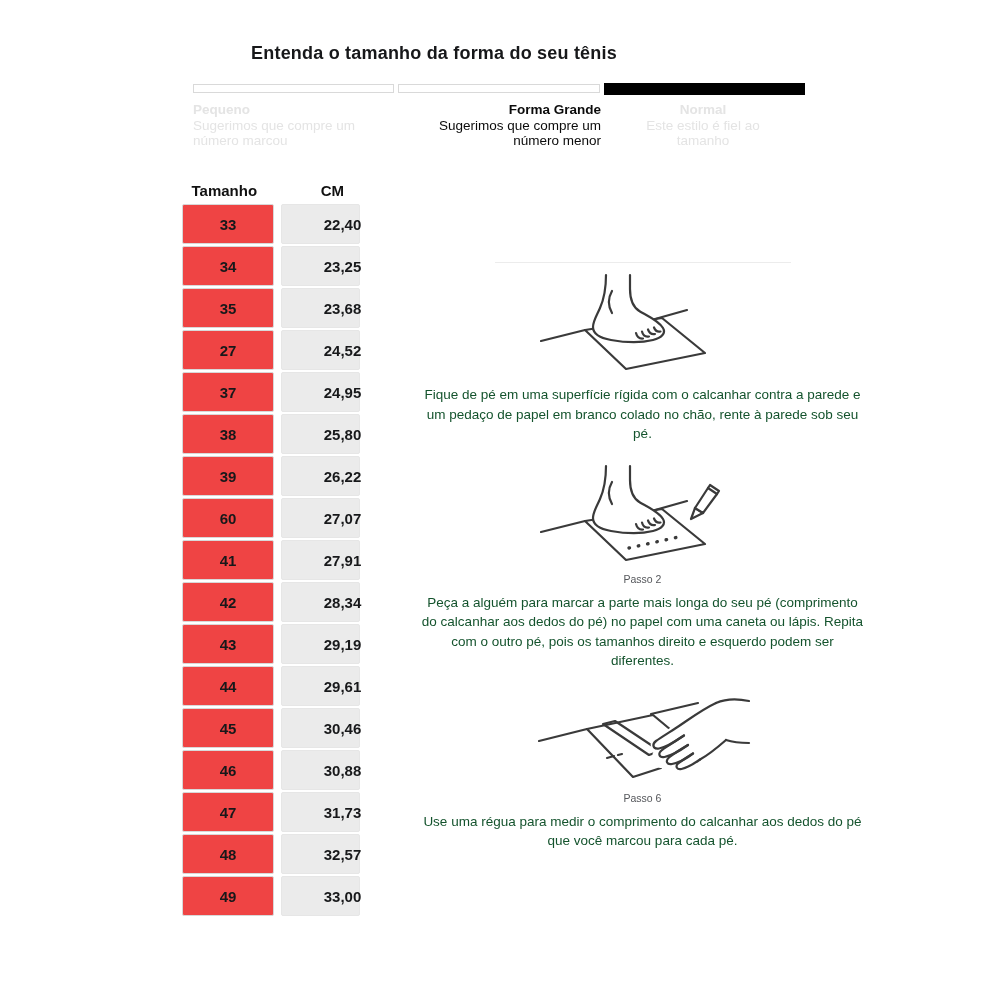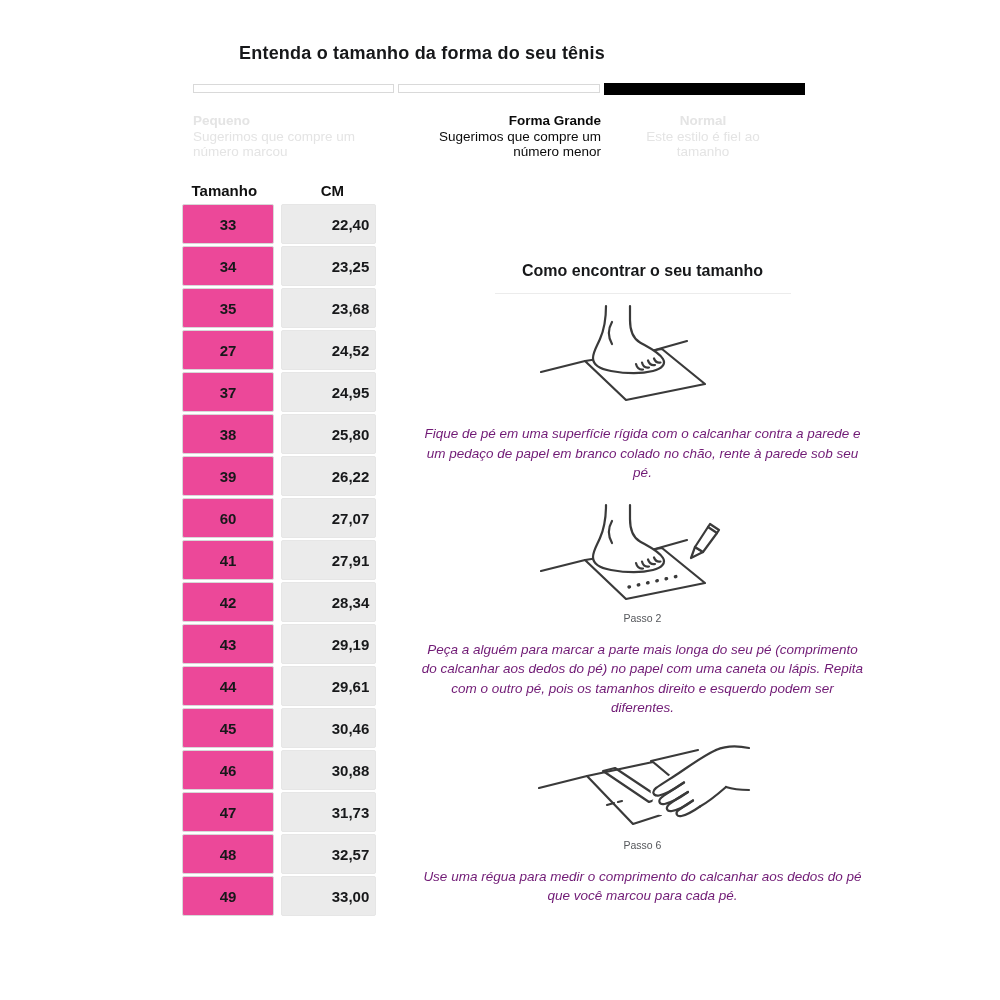--- a/index.html
+++ b/index.html
@@ -1,57 +1,57 @@
 <!DOCTYPE html>
 <html><head>
 <meta charset="utf-8">
 <style>
   html,body { margin:0; padding:0; background:#ffffff; }
   body { width:1000px; height:1000px; font-family:"Liberation Sans", sans-serif; color:#111; }
   .page { position:relative; width:1000px; height:1000px; overflow:hidden; background:#fff; }
 
   .title { position:absolute; top:43px; left:0; width:844px; text-align:center;
-           font-size:18px; font-weight:bold; color:#17181a; letter-spacing:.2px; }
+           font-size:18px; font-weight:bold; color:#17181a; letter-spacing:.2px;padding-left:12px; }
 
   
   .fit-bar { position:absolute; left:193px; top:84px; width:612px; display:flex; gap:4px; align-items:flex-start; }
   .fit-seg { flex:1; height:9px; background:#fff; border:1px solid #d9d9d9; box-sizing:border-box; }
   .fit-seg.active { background:#000; border-color:#000; height:12px; margin-top:-1px; }
 
-  .fit-labels { position:absolute; left:193px; top:113px; width:612px; display:flex; }
+  .fit-labels { position:absolute; left:193px; top:102px; width:612px; display:flex; }
   .fit-col { flex:1; font-size:13.5px; line-height:15.5px; }
   .fit-col .lbl { font-weight:bold; display:block; }
   .fit-col .desc { display:block; }
   .fit-col.c1 { text-align:left;  color:#e4e4e4; }
   .fit-col.c2 { text-align:center; color:#e4e4e4; }
   .fit-col.c3 { text-align:right; color:#0b0b0b; }
   .fit-col.c1 .desc { max-width:172px; }
   .fit-col.c2 .desc { max-width:152px; margin:0 auto; }
   .fit-col.c3 .desc { max-width:168px; margin-left:auto; }
 
   
   .size-table { position:absolute; left:182px; top:182px; width:194px; }
   .thead { display:flex; gap:22px; margin-bottom:5px; }
   .thead .th { font-size:15px; font-weight:bold; text-align:center; color:#111; }
   .thead .th.t1 { width:92px; }
   .thead .th.t2 { width:95px; }
   .trow { display:flex; gap:7px; margin-bottom:2px; }
   .tcell { height:40px; display:flex; align-items:center; justify-content:center;
            font-size:15px; font-weight:bold; color:#17181a; box-sizing:border-box; border-radius:2px; }
-  .tcell.size { width:92px; background:#ec4899; border:1px solid #d8d8d8; }
-  .tcell.cm   { width:95px; background:#ebebeb; border:1px solid #e6e6e6;padding-left:44px; }
+  .tcell.size { width:92px; background:#ef4444; border:1px solid #d8d8d8; }
+  .tcell.cm   { width:79px; background:#ebebeb; border:1px solid #e6e6e6;padding-left:44px; }
 
   
   .instructions { position:absolute; left:420px; top:262px; width:445px; text-align:center; }
   .instr-title { font-size:16px; font-weight:bold; color:#17181a; margin:0 0 13px 0; }
   .instr-divider { border:none; border-top:1px solid #ececec; width:296px; margin:0 auto 10px auto; }
   .step { margin-bottom:20px; }
   .step svg { display:block; margin:0 auto; }
   .step-caption { font-size:10.5px; color:#55575b; margin:5px 0 7px 0; }
-  .step-text { font-size:13.5px; line-height:19.5px; color:#701a75; margin:16px auto; max-width:445px;font-style:italic; }
+  .step-text { font-size:13.5px; line-height:19.5px; color:#14532d; margin:8px auto; max-width:445px; }
 
   .lineart { stroke:#3a3a3a; stroke-width:2.2; fill:none; stroke-linecap:round; stroke-linejoin:round; }
 </style>
 </head>
 <body>
 
 <div class="page">
 
   <div class="title">Entenda o tamanho da forma do seu tênis</div>
 
@@ -147,21 +147,20 @@
           <div class="tcell cm">32,57</div>
         </div>
         <div class="trow">
           <div class="tcell size">49</div>
           <div class="tcell cm">33,00</div>
         </div>
       </div>
   </div>
 
   <div class="instructions">
-    <div class="instr-title">Como encontrar o seu tamanho</div>
     <hr class="instr-divider">
 
     <div class="step">
       <svg width="220" height="104" viewBox="0 0 220 104">
         <g class="lineart">
           <path d="M8 68 L52 57"></path>
           <path d="M122 46 L154 37"></path>
           <path d="M52 57 L129 45 L172 80 L93 96 Z"></path>
           <path d="M73 2 C73 14 71 26 67 35 C64 42 60 48 60 54 C60 61 67 65 78 67 C92 69.5 108 70 120 67 C129 64.8 133 60 130 55 C126 48 115 43 107 38.5 C100 34.5 97 27 97 16 L97 2" fill="#ffffff"></path>
           <path d="M79 18 C75 25 75 33 79 40"></path>

